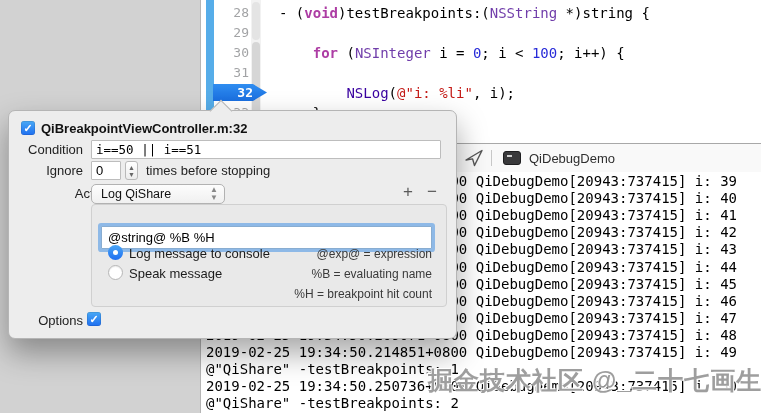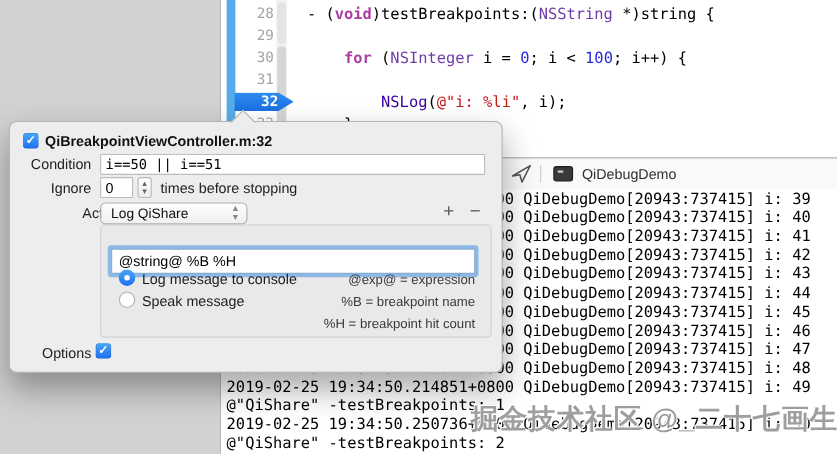--- a/index.html
+++ b/index.html
@@ -150,20 +150,20 @@
 
     <div id="subpanel"></div>
     <input id="msg-field" value="@string@ %B %H" style="">
 
     <div class="radio on" style="top:134px;"></div>
     <div class="radio-label" style="top:135px;">Log message to console</div>
     <div class="radio off" style="top:154px;"></div>
     <div class="radio-label" style="top:155px;">Speak message</div>
 
     <div class="hint" style="top:136px;">@exp@ = expression</div>
-    <div class="hint" style="top:156px;">%B = breakpoint name</div>
+    <div class="hint" style="top:156px;">%B = evaluating name</div>
     <div class="hint" style="top:176px;">%H = breakpoint hit count</div>
 
     <div id="options-label">Options</div>
     <div class="chk" style="left:78px;top:201px;">✓</div>
   </div>
 
 </div>
 
 </body></html>

